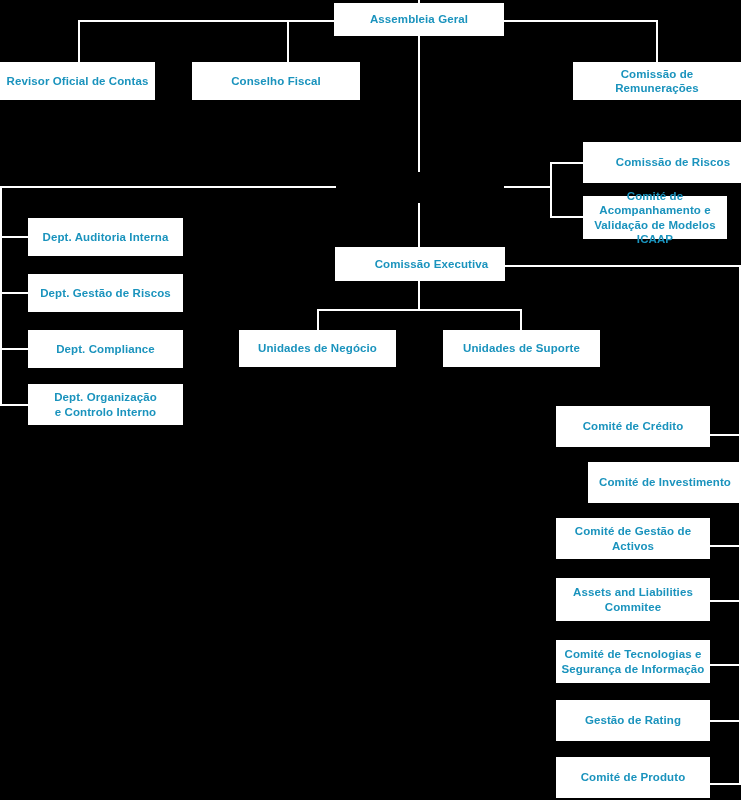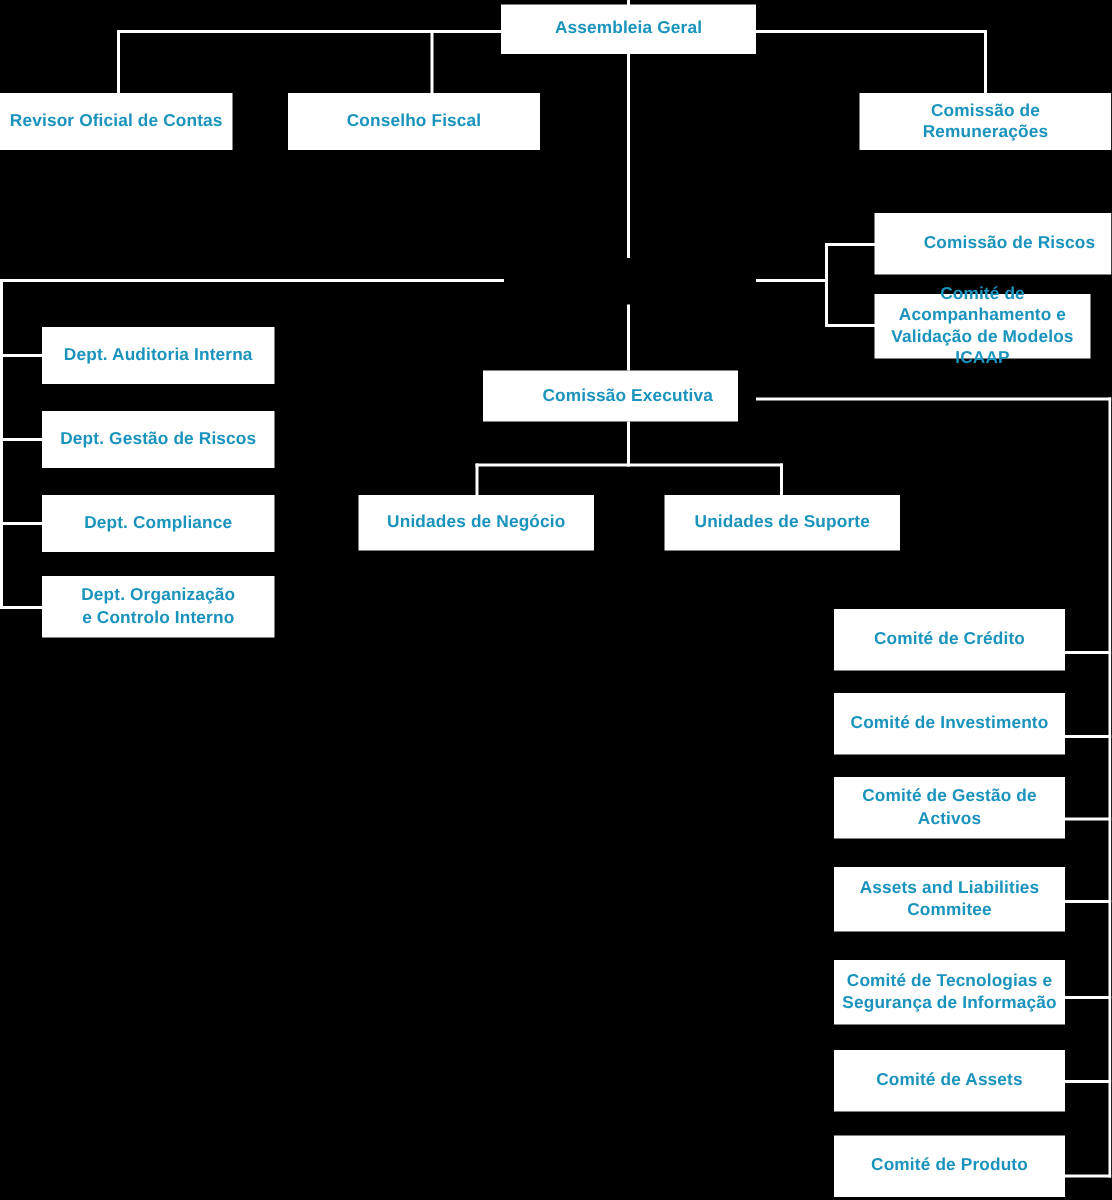--- a/index.html
+++ b/index.html
@@ -109,21 +109,21 @@
 
   <div class="node" style="left:583px; top:142px; width:180px; height:41px;">
     <span class="label">Comissão de Riscos</span>
   </div>
 
   <div class="node" style="left:583px; top:196px; width:144px; height:43px;">
     <span class="label">Comité de Acompanhamento e
 Validação de Modelos ICAAP</span>
   </div>
 
-  <div class="node" style="left:322px; top:247px; width:170px; height:34px;padding-left:28px;">
+  <div class="node" style="left:335px; top:247px; width:170px; height:34px;padding-left:28px;">
     <span class="label">Comissão Executiva</span>
   </div>
 
   <div class="node" style="left:28px; top:218px; width:155px; height:38px;">
     <span class="label">Dept. Auditoria Interna</span>
   </div>
 
   <div class="node" style="left:28px; top:274px; width:155px; height:38px;">
     <span class="label">Dept. Gestão de Riscos</span>
   </div>
@@ -142,39 +142,39 @@
   </div>
 
   <div class="node" style="left:443px; top:330px; width:157px; height:37px;">
     <span class="label">Unidades de Suporte</span>
   </div>
 
   <div class="node" style="left:556px; top:406px; width:154px; height:41px;">
     <span class="label">Comité de Crédito</span>
   </div>
 
-  <div class="node" style="left:556px; top:462px; width:154px; height:41px;">
+  <div class="node" style="left:588px; top:462px; width:154px; height:41px;">
     <span class="label">Comité de Investimento</span>
   </div>
 
   <div class="node" style="left:556px; top:518px; width:154px; height:41px;">
     <span class="label">Comité de Gestão de Activos</span>
   </div>
 
   <div class="node" style="left:556px; top:578px; width:154px; height:43px;">
     <span class="label">Assets and Liabilities
 Commitee</span>
   </div>
 
   <div class="node" style="left:556px; top:640px; width:154px; height:43px;">
     <span class="label">Comité de Tecnologias e
 Segurança de Informação</span>
   </div>
 
   <div class="node" style="left:556px; top:700px; width:154px; height:41px;">
-    <span class="label">Comité de Assets</span>
+    <span class="label">Gestão de Rating</span>
   </div>
 
   <div class="node" style="left:556px; top:757px; width:154px; height:41px;">
     <span class="label">Comité de Produto</span>
   </div>
 
 </div>
 
 </body></html>

